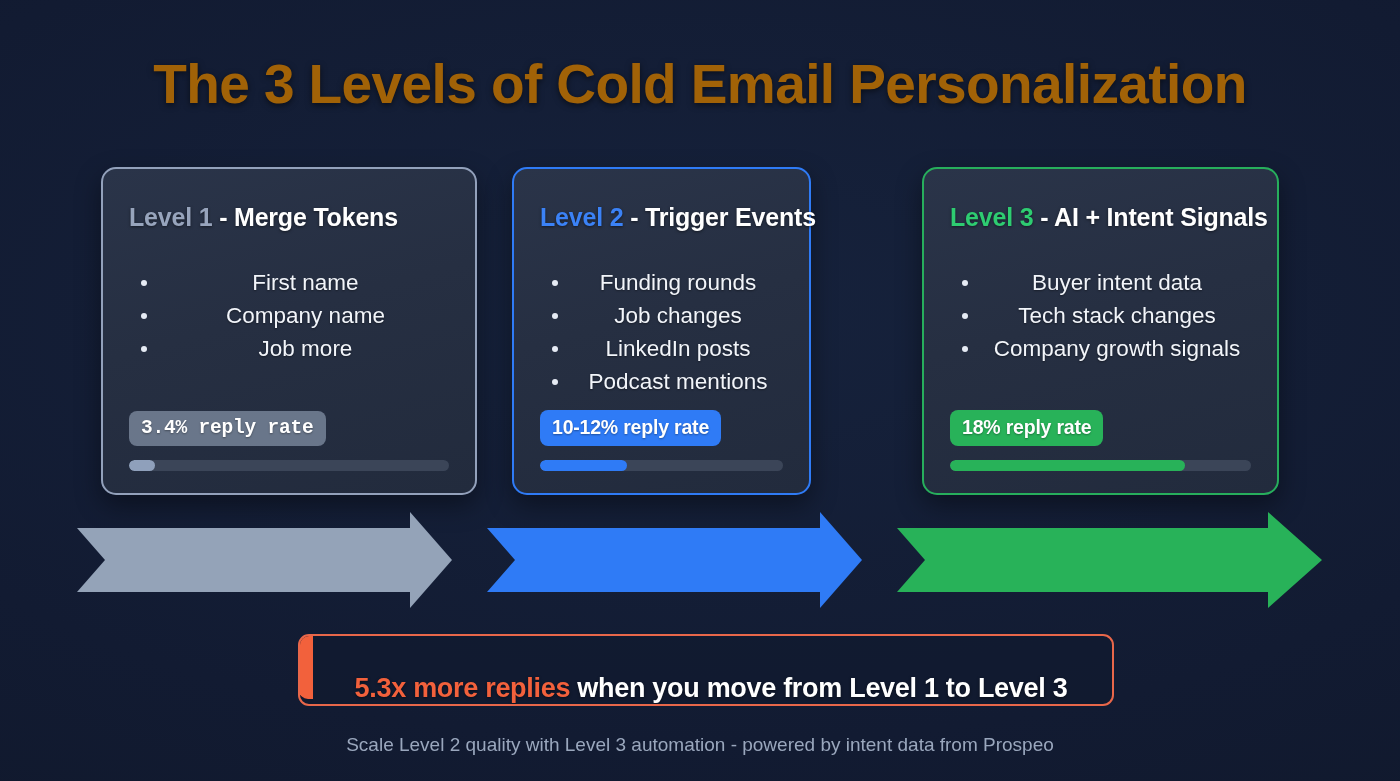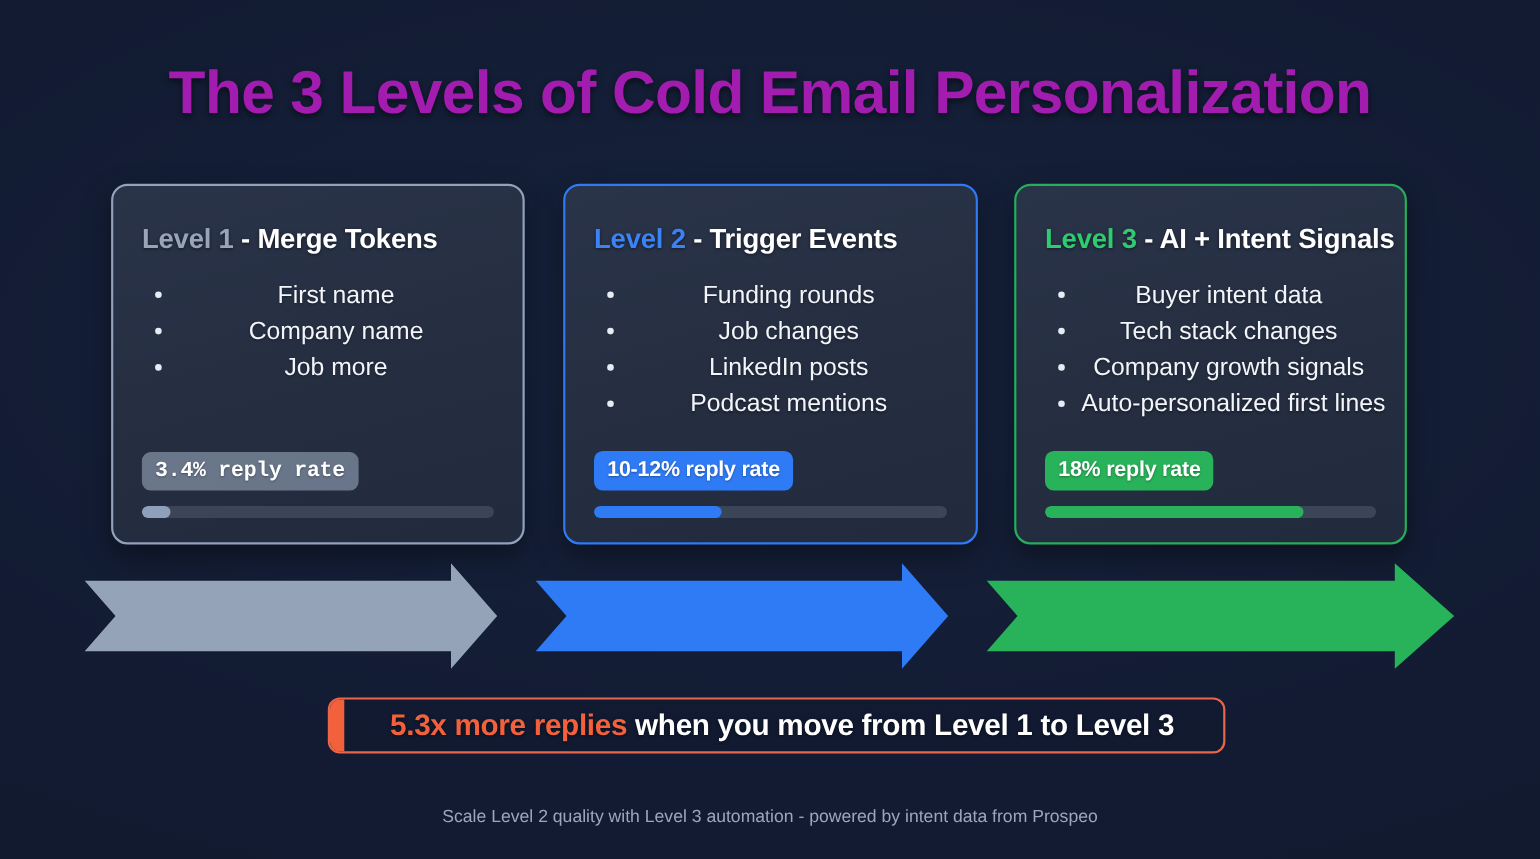--- a/index.html
+++ b/index.html
@@ -28,47 +28,47 @@
   
   .title {
     position: absolute;
     left: 0;
     top: 52px;
     width: 1400px;
     text-align: center;
     font-size: 55px;
     font-weight: 700;
     letter-spacing: -0.6px;
-    color: #a21caf;
+    color: #a16207;
     text-shadow: 0 2px 6px rgba(0,0,0,0.55);
     white-space: nowrap;
   }
 
   
   .card {
     position: absolute;
     top: 167px;
     width: 376px;
     height: 328px;
     border-radius: 15px;
     background: linear-gradient(165deg, #2a3449 0%, #262f42 45%, #222b3d 100%);
     box-shadow: 0 10px 26px rgba(0,0,0,0.40);
     padding: 34px 26px 0 26px;
   }
   .card.c1 { left: 101px;  border: 2px solid #93a1bb; }
-  .card.c2 { left: 512px;  border: 2px solid #2f7bf6; width: 377px; }
+  .card.c2 { left: 512px;  border: 2px solid #2f7bf6; width: 299px; }
   .card.c3 { left: 922px;  border: 2px solid #27ae5c; width: 357px; }
 
   .card-heading {
     font-size: 25px;
     font-weight: 700;
     letter-spacing: -0.2px;
     white-space: nowrap;
     text-shadow: 0 1px 3px rgba(0,0,0,0.5);
-    margin-bottom: 19px;
+    margin-bottom: 34px;
   }
   .lvl-1 { color: #97a4bc; }
   .lvl-2 { color: #3b82f6; }
   .lvl-3 { color: #2ecc71; }
   .card-heading .rest { color: #ffffff; }
 
   .bullets {
     list-style: none;
     padding-left: 4px;
     text-align: center;
@@ -139,26 +139,26 @@
     height: 110px;
   }
   .arrows svg { display: block; }
 
   
   .callout {
     position: absolute;
     left: 298px;
     top: 634px;
     width: 816px;
-    height: 51px;
+    height: 72px;
     border: 2px solid #e8674a;
     border-radius: 11px;
     background: rgba(17,26,46,0.55);
     display: flex;
-    align-items: center;
+    align-items: flex-end;
     overflow: hidden;
   }
   .callout-bar {
     position: absolute;
     left: -1px;
     top: -1px;
     width: 14px;
     height: 64px;
     background: #f2613c;
     border-radius: 9px 0 0 9px;
@@ -176,21 +176,21 @@
   }
   .callout-text .hl { color: #f2613c; }
 
   
   .footer {
     position: absolute;
     left: 0;
     top: 734px;
     width: 1400px;
     text-align: center;
-    font-size: 16px;
+    font-size: 19px;
     color: #9aa7bd;
     white-space: nowrap;
   }
 </style>
 </head>
 <body>
 
 <div class="stage">
 
   <div class="title">The 3 Levels of Cold Email Personalization</div>
@@ -231,21 +231,20 @@
   </div>
 
   <div class="card c3">
     <div class="card-heading">
       <span class="lvl-3">Level 3</span><span class="rest"> - </span><span class="rest">AI + Intent Signals</span>
     </div>
     <ul class="bullets">
       <li>Buyer intent data</li>
       <li>Tech stack changes</li>
       <li>Company growth signals</li>
-      <li>Auto-personalized first lines</li>
     </ul>
     <div class="card-footer">
       <div class="badge b3">18% reply rate</div>
       <div class="track">
         <div class="fill f3" style="width: 78%;"></div>
       </div>
     </div>
   </div>
 
   <div class="arrows">

